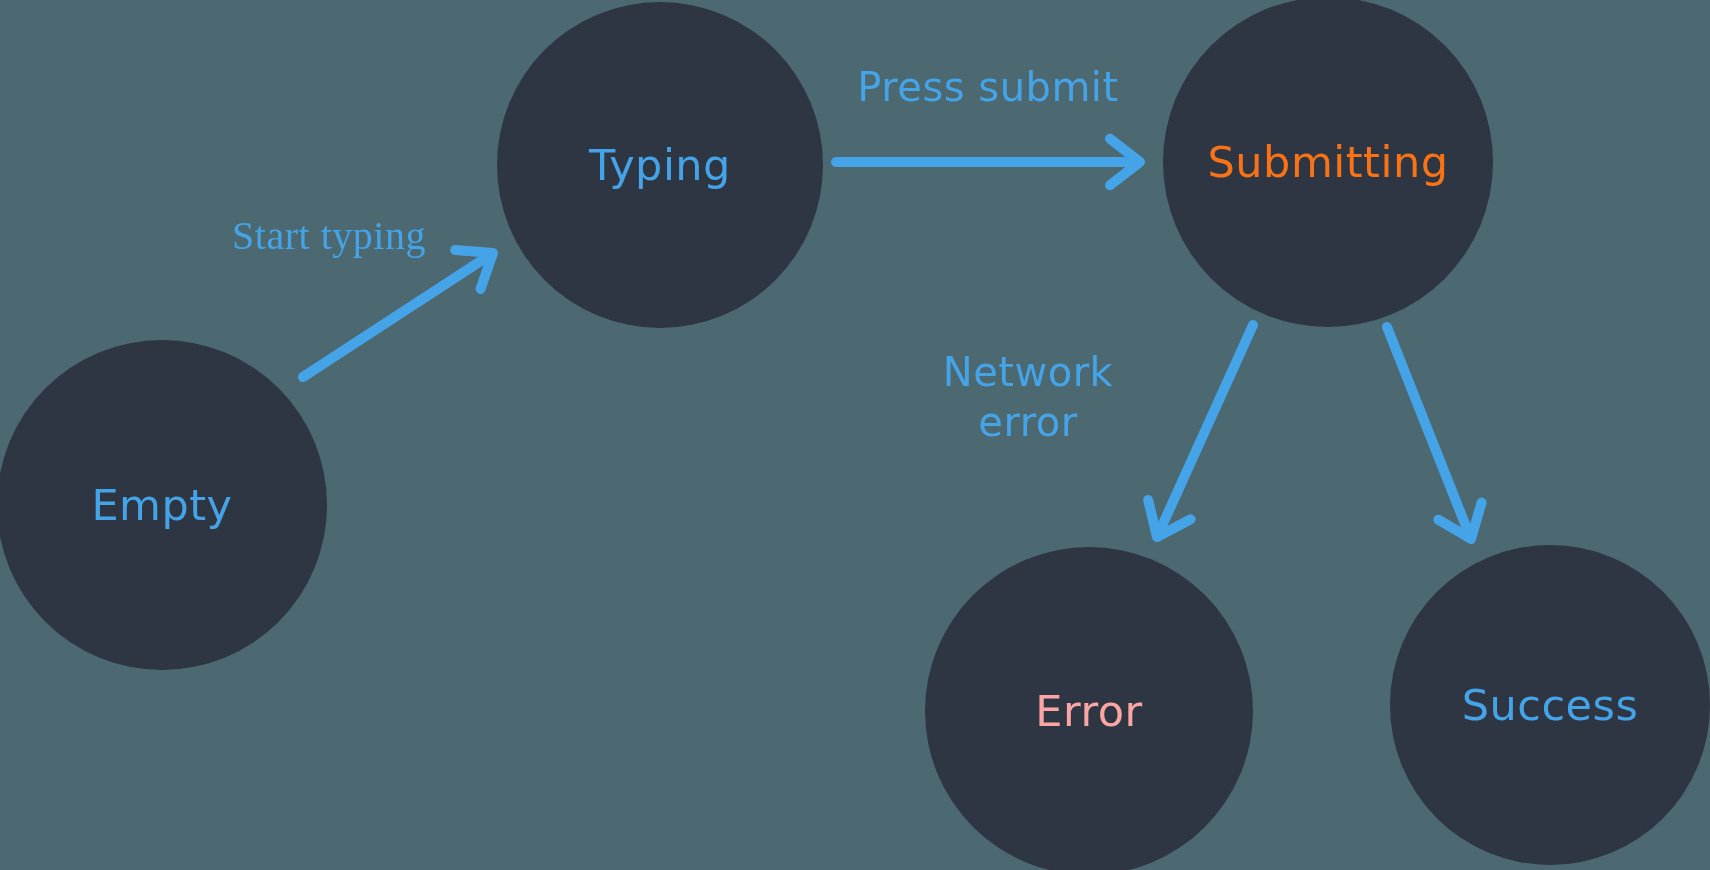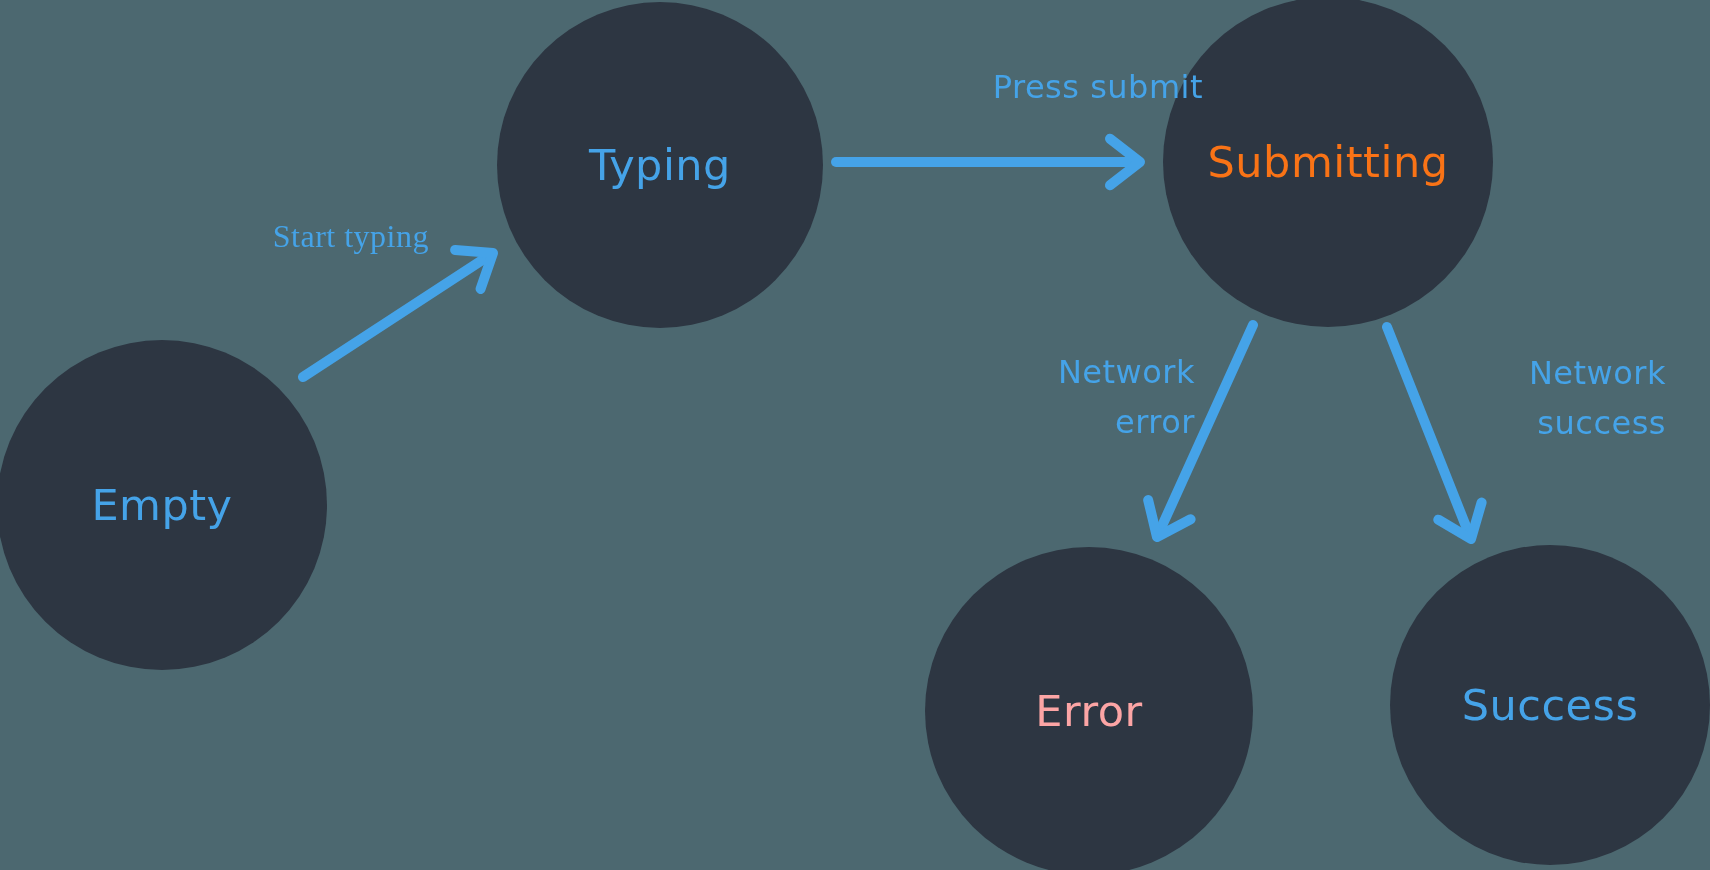--- a/index.html
+++ b/index.html
@@ -31,22 +31,22 @@
     z-index: 2;
   }
   .node-label {
     font-size: 43px;
     font-weight: 500;
     letter-spacing: 0.5px;
   }
   .edge-label {
     position: absolute;
     transform: translate(-50%, -50%);
-    text-align: right;
-    font-size: 32px;
+    text-align: center;
+    font-size: 40px;
     font-weight: 500;
     line-height: 50px;
     letter-spacing: 0.5px;
     z-index: 3;
   }
 </style>
 </head>
 <body style="background: rgb(76, 104, 112);">
 
 <div class="canvas">
@@ -73,16 +73,15 @@
   </div>
   <div class="node" style="left: 925px; top: 547px; width: 328px; height: 328px; background: rgb(45, 54, 66);">
     <span class="node-label" style="color: #fca5a5;">Error</span>
   </div>
   <div class="node" style="left: 1390px; top: 545px; width: 320px; height: 320px; background: rgb(45, 54, 66);">
     <span class="node-label" style="color: rgb(69, 163, 232); text-align: center;">Success</span>
   </div>
 
   <div class="edge-label" style="color: rgb(69, 163, 232); left: 329px; top: 236px; width: 200px; font-family: Liberation Serif, serif;">Start typing</div>
   <div class="edge-label" style="color: rgb(69, 163, 232); left: 988px; top: 87px; width: 430px;">Press submit</div>
-  <div class="edge-label" style="color: rgb(69, 163, 232); left: 1090px; top: 397px; width: 210px;">Network error</div>
-  <div class="edge-label" style="color: rgb(69, 163, 232); left: 1546px; top: 398px; width: 240px;">Network success</div>
+  <div class="edge-label" style="color: rgb(69, 163, 232); left: 1028px; top: 397px; width: 210px;">Network error</div>
 
 </div>
 
 </body></html>

